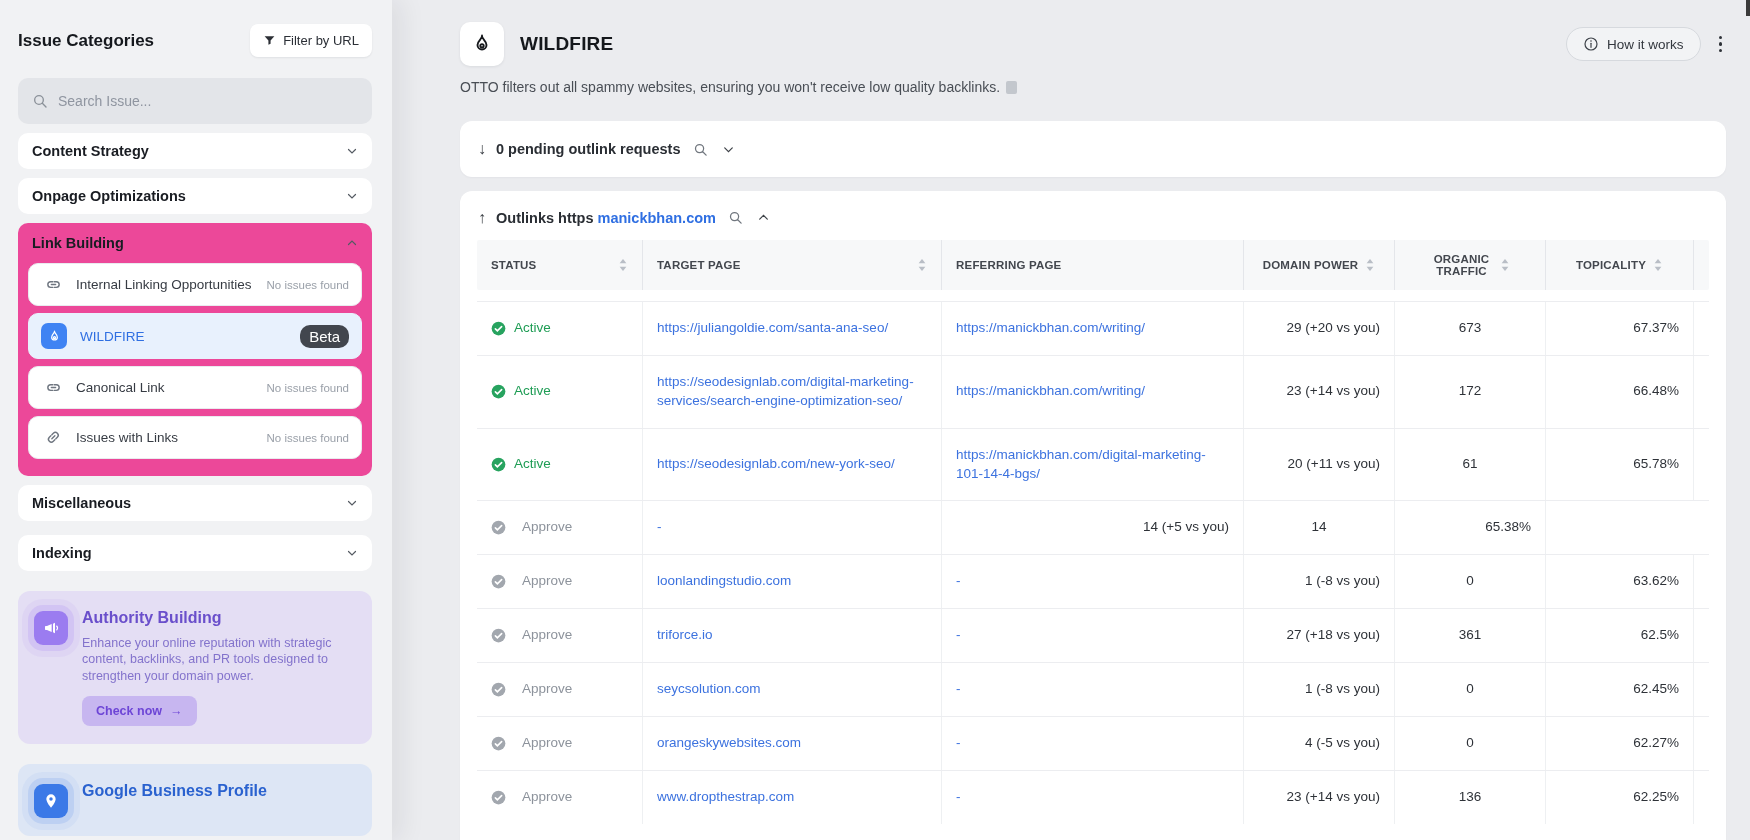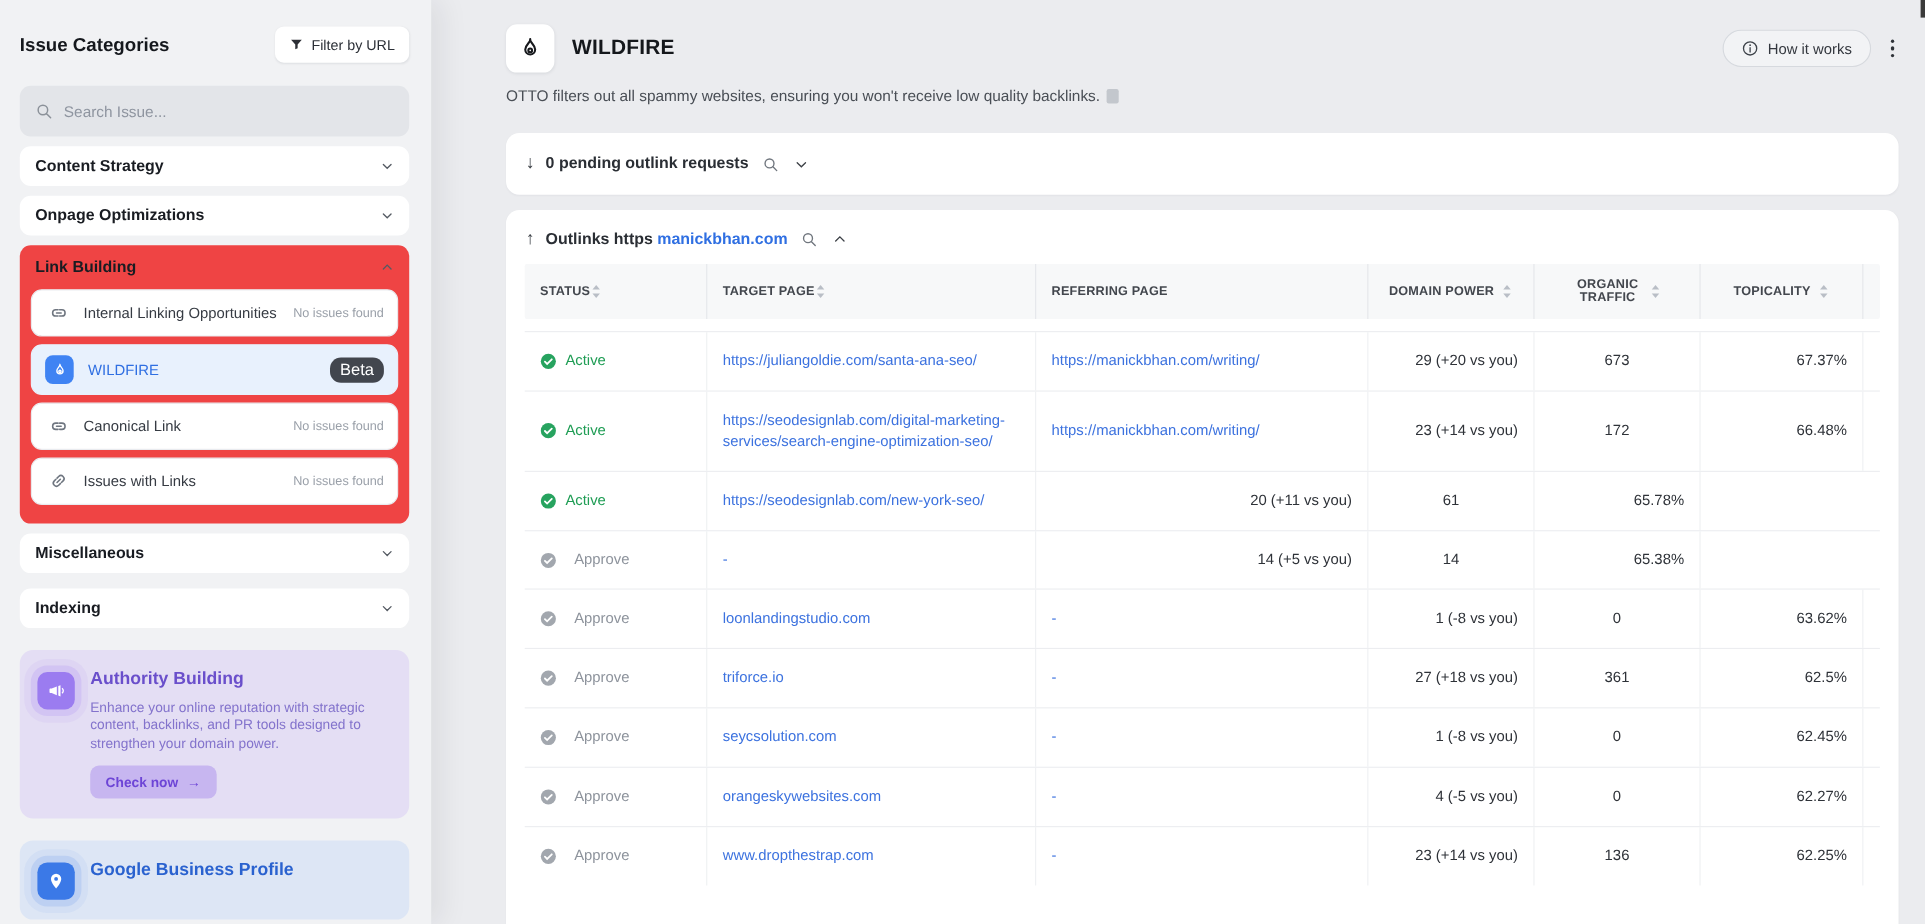--- a/index.html
+++ b/index.html
@@ -34,21 +34,21 @@
     border:none; outline:none; background:transparent; flex:1;
     font-size:14px; color:#4a4f57; font-family:inherit;
   }
   .search-box input::placeholder { color:#8f95a0; }
   .cat-card {
     background:#fff; border-radius:10px; height:36px; margin-top:9px;
     display:flex; align-items:center; justify-content:space-between;
     padding:0 14px; cursor:pointer;
   }
   .cat-label { font-size:14.5px; font-weight:700; color:#191c22; }
-  .lb-card { background:#ef4444; border-radius:10px; margin-top:9px; padding-bottom:10px; }
+  .lb-card { background:#ec4899; border-radius:10px; margin-top:9px; padding-bottom:10px; }
   .lb-head {
     height:40px; display:flex; align-items:center; justify-content:space-between;
     padding:0 14px; cursor:pointer;
   }
   .sub-item {
     margin:0 10px 7px; height:43px; border:1px solid #e9ebef; border-radius:10px;
     display:flex; align-items:center; padding:0 12px; background:#fff; cursor:pointer;
   }
   .sub-item .lnk-ico { color:#6f7680; display:flex; width:24px; justify-content:center; }
   .sub-item .sub-label { font-size:13.5px; color:#363b43; margin-left:11px; flex:1; }
@@ -121,21 +121,21 @@
     display:grid;
     grid-template-columns:166px 299px 302px 151px 151px 148px 11px;
   }
   .thead { background:#f7f8f9; border-radius:2px; }
   .thead > div {
     min-height:50px; display:flex; align-items:center; padding:8px 14px;
     font-size:11.5px; font-weight:700; color:#43474e; letter-spacing:.2px;
     border-right:1px solid #e4e6ea;
   }
   .thead > div:last-child { border-right:none; }
-  .thead .spread { justify-content:flex-start; }
+  .thead .spread { justify-content:space-between; }
   .thead .centered { justify-content:center; gap:7px; text-align:center; }
   .tbody { margin-top:11px; }
   .trow { border-top:1px solid #ecedf0; }
   .trow > div {
     padding:17px 14px; display:flex; align-items:center;
     font-size:13.5px; color:#2e3238; border-right:1px solid #eef0f2;
     line-height:1.4;
   }
   .trow > div:last-child { border-right:none; }
   .cell-link { color:#3c72df; cursor:pointer; overflow-wrap:break-word; word-break:break-word; }
@@ -477,20 +477,23 @@
                 <svg width="15" height="15" viewBox="0 0 24 24">
                   <circle cx="12" cy="12" r="11" fill="currentColor"></circle>
                   <path d="M7 12.5l3.2 3.2L17 9" stroke="#fff" stroke-width="2.6" fill="none" stroke-linecap="round"></path>
                 </svg>
               </span>
               <span>Active</span>
             </div>
           <div>
               <span class="cell-link">https://seodesignlab.com/new-york-seo/</span>
             </div>
+          <div>
+              <span class="cell-link">https://manickbhan.com/digital-marketing-101-14-4-bgs/</span>
+            </div>
           <div class="cell-num">20 (+11 vs you)</div>
           <div class="cell-center">61</div>
           <div class="cell-num">65.78%</div>
           <div></div>
         </div>
 
         <div class="trow approve">
           <div class="status-cell">
               <span class="chk">
                 <svg width="15" height="15" viewBox="0 0 24 24">

